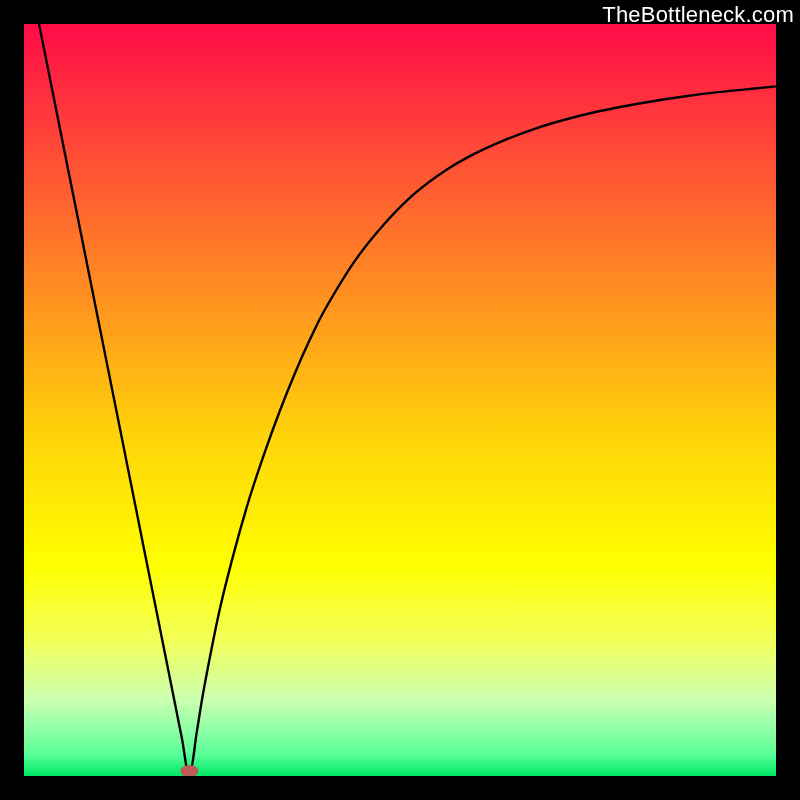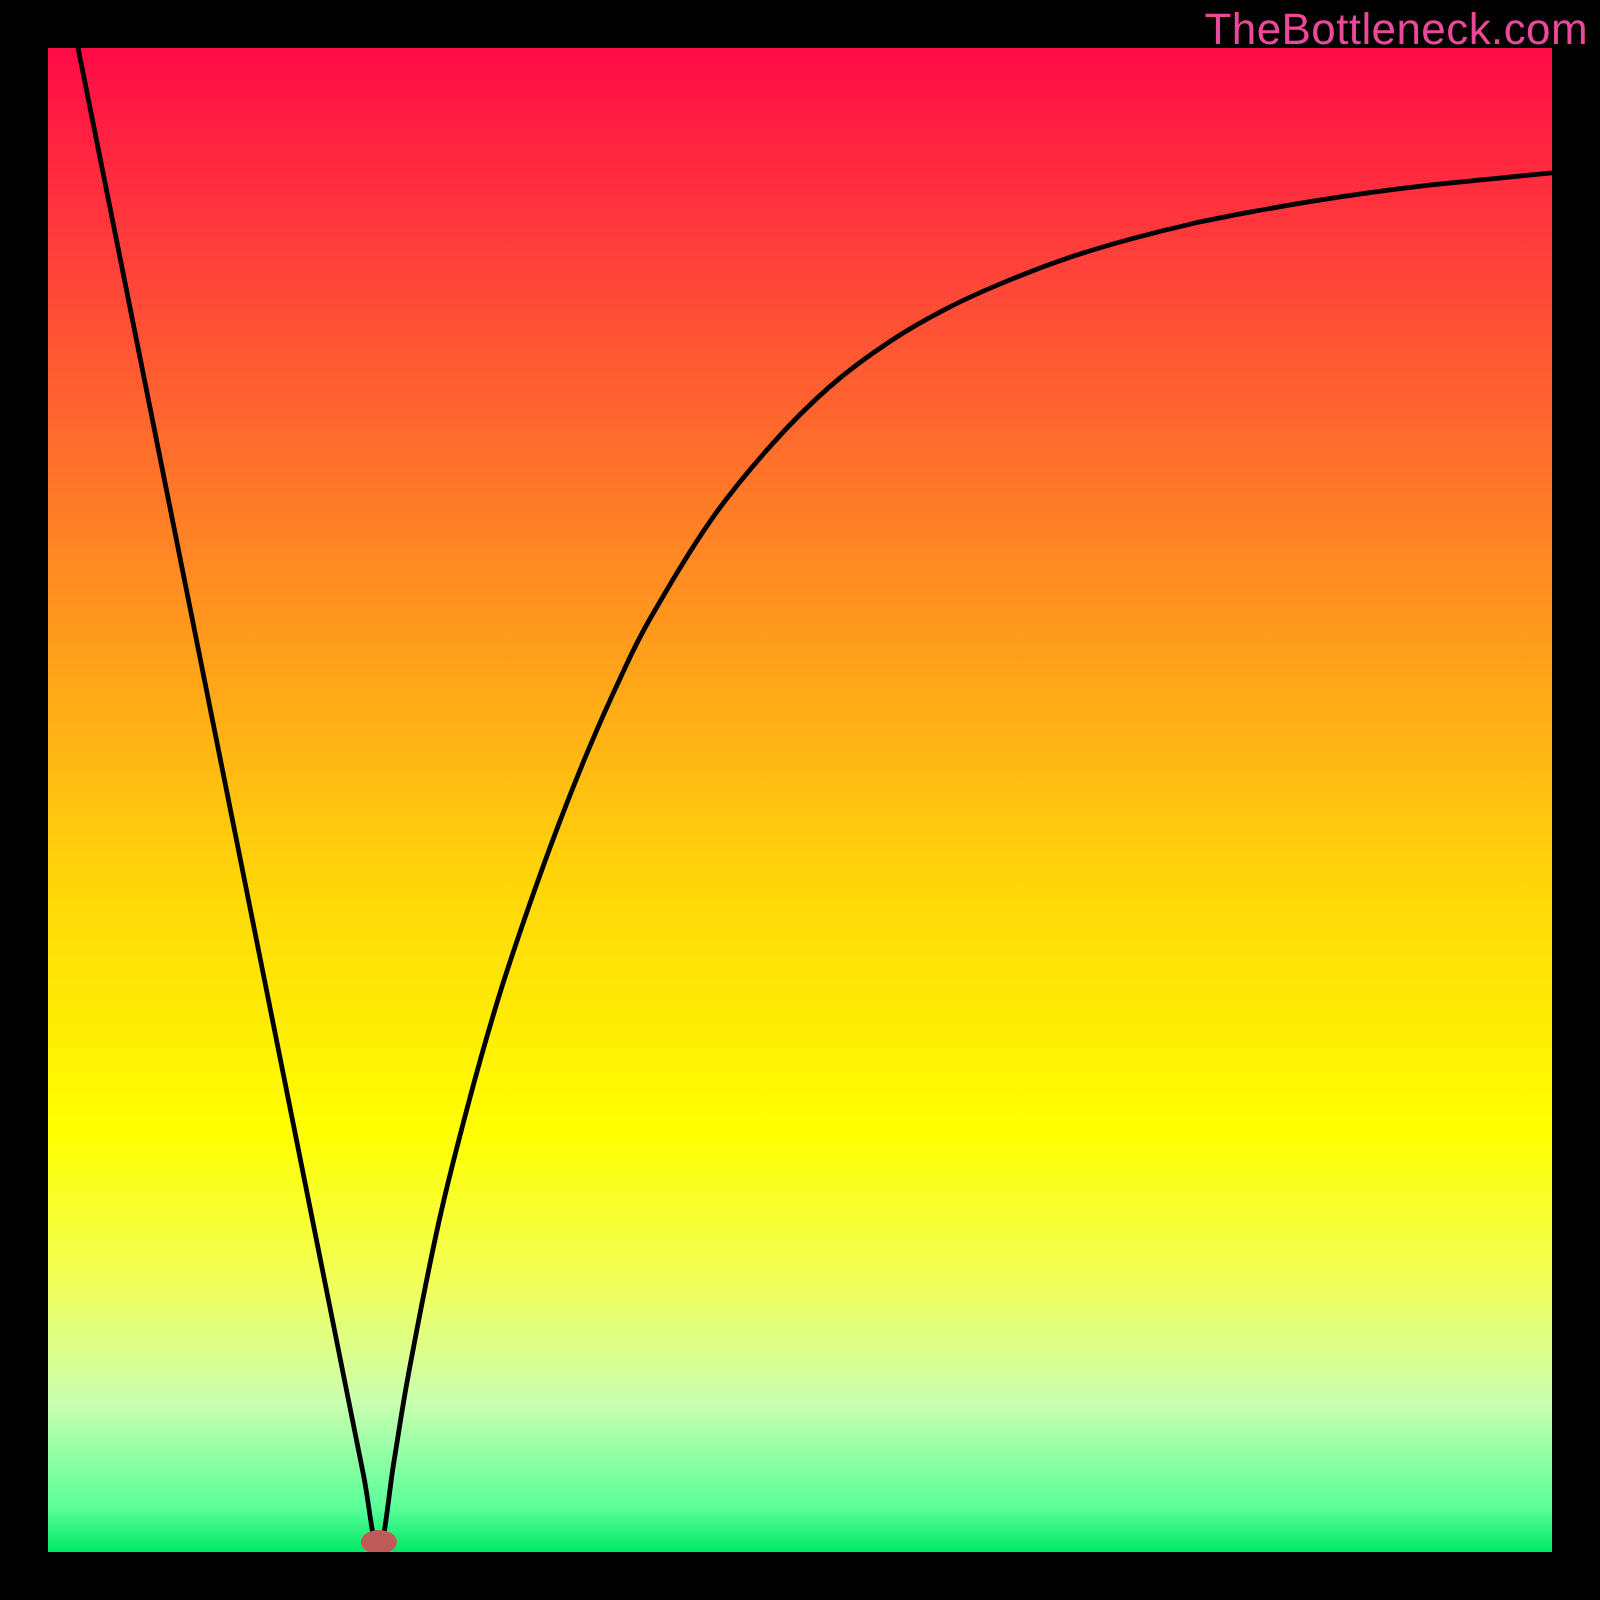--- a/index.html
+++ b/index.html
@@ -23,21 +23,21 @@
     position: absolute;
     left: 0;
     top: 0;
     width: 752px;
     height: 752px;
   }
   .watermark {
     position: absolute;
     top: 2px;
     right: 6px;
-    color: #ec4899;
+    color: #ffffff;
     font-size: 22px;
     font-weight: 400;
     letter-spacing: 0.2px;
   }
 </style>
 </head>
 <body>
 
 <div class="frame">
   <svg class="plot" viewBox="0 0 752 752" preserveAspectRatio="none">

